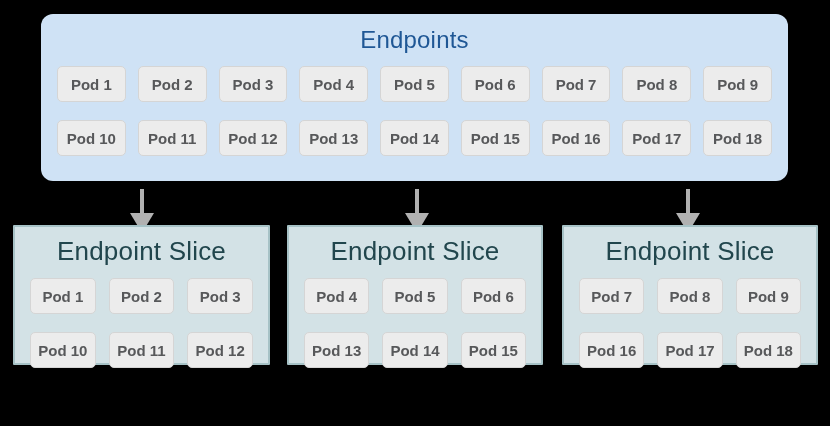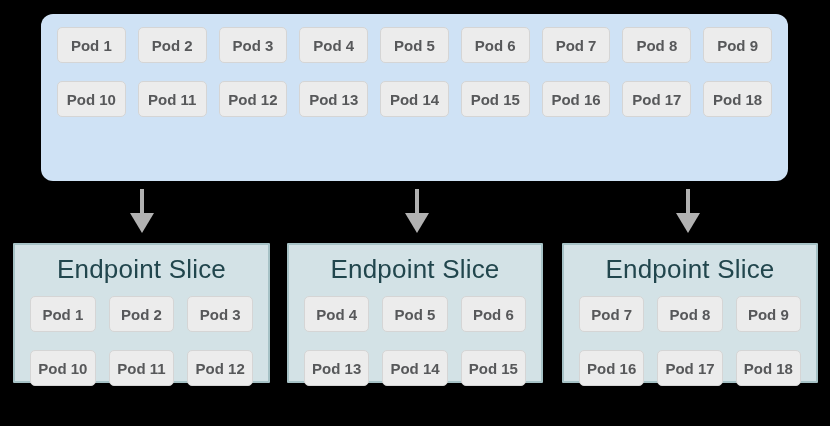--- a/index.html
+++ b/index.html
@@ -83,21 +83,21 @@
   .arrow .head {
     width: 0;
     height: 0;
     border-left: 12px solid transparent;
     border-right: 12px solid transparent;
     border-top: 20px solid var(--arrow);
   }
 
   .slice-box {
     position: absolute;
-    top: 243px;
+    top: 225px;
     height: 140px;
     background: var(--slice-fill);
     border: 2px solid var(--slice-border);
     border-radius: 1px;
   }
   .slice-title {
     padding-top: 9px;
     text-align: center;
     font-size: 26px;
     font-weight: 500;
@@ -120,20 +120,21 @@
   .arrow-1 { left: 130px; }
   .arrow-2 { left: 405px; }
   .arrow-3 { left: 676px; }
 </style>
 </head>
 <body>
 
 <div class="canvas">
 
   <section class="endpoints-box">
+    <h1 class="endpoints-title">Endpoints</h1>
     <div class="endpoints-grid">
         <div class="pod">Pod 1</div>
         <div class="pod">Pod 2</div>
         <div class="pod">Pod 3</div>
         <div class="pod">Pod 4</div>
         <div class="pod">Pod 5</div>
         <div class="pod">Pod 6</div>
         <div class="pod">Pod 7</div>
         <div class="pod">Pod 8</div>
         <div class="pod">Pod 9</div>

